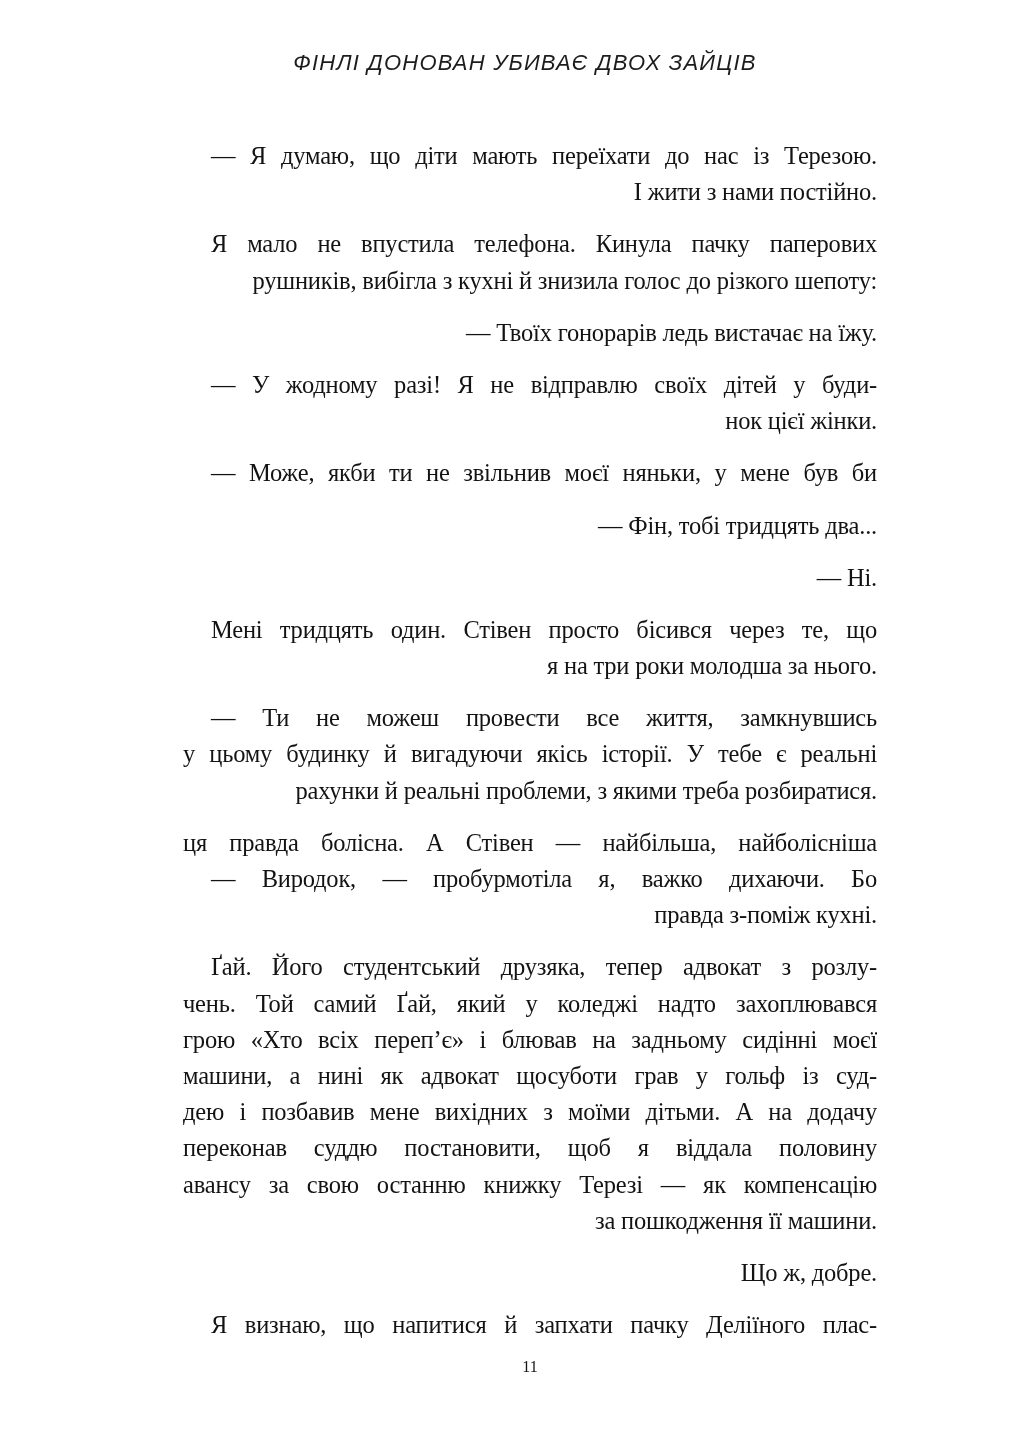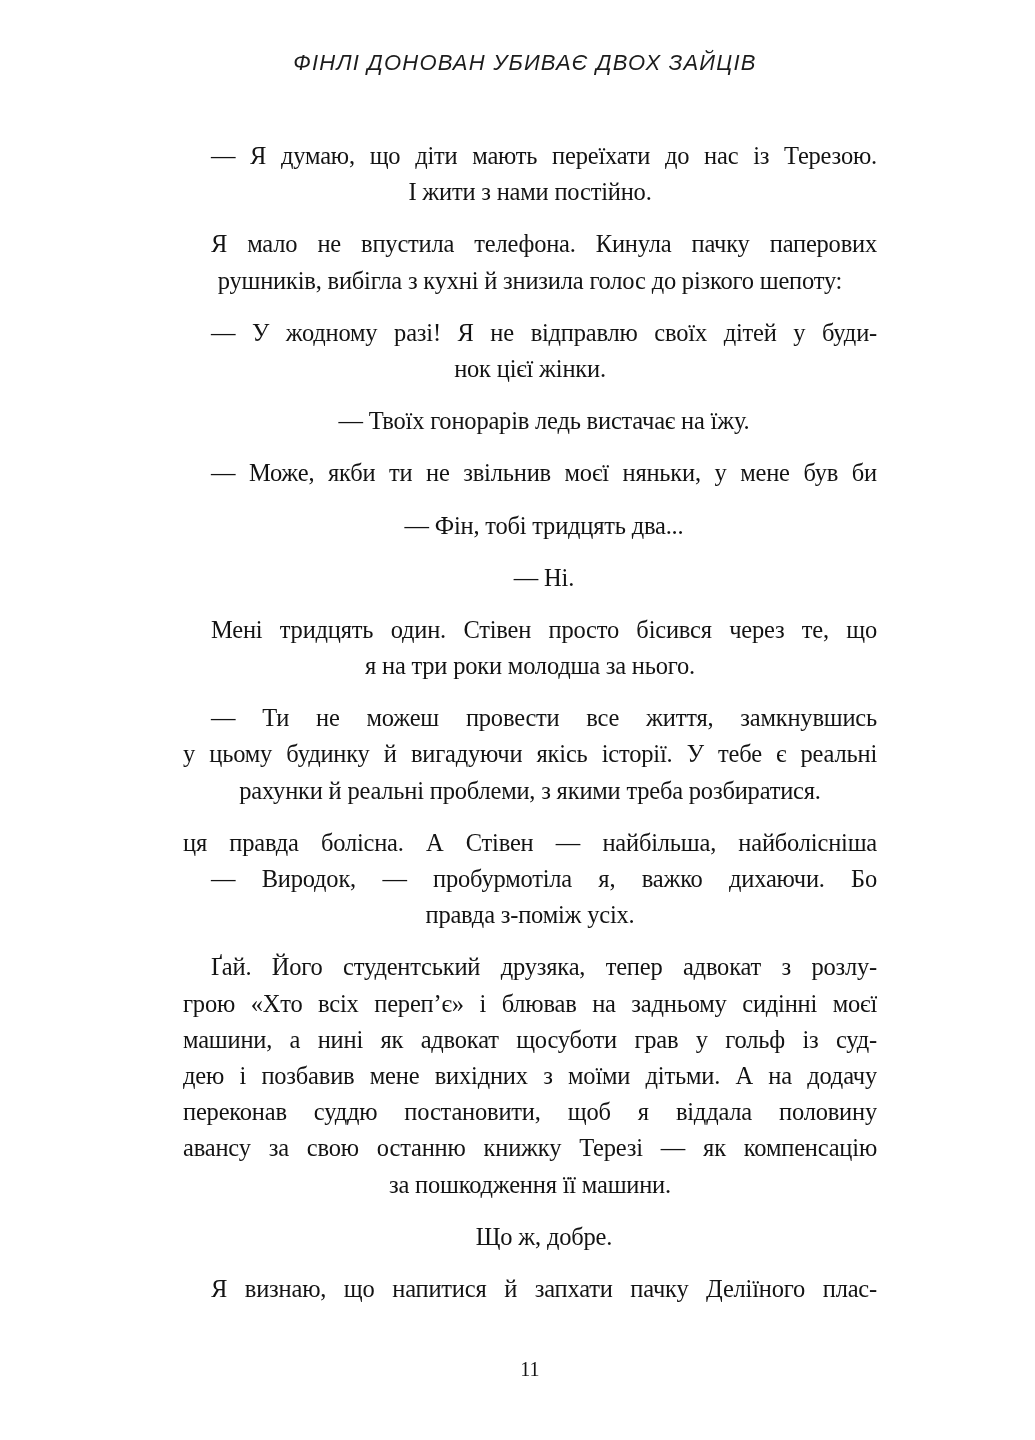--- a/index.html
+++ b/index.html
@@ -34,59 +34,59 @@
     font-size: 24.5px;
     line-height: 36.2px;
     letter-spacing: -0.2px;
     color: #131313;
   }
   .para { margin: 16px; }
   .line {
     height: 36.2px;
     overflow: hidden;
     white-space: normal;
-    text-align: center;
+    text-align: right;
   }
   .line.just {
     text-align: justify;
     text-align-last: justify;
   }
   .line.indent { padding-left: 28px; }
   .page-number {
     position: absolute;
     top: 1358px;
     left: 167px;
     width: 726px;
     text-align: center;
     font-family: "Liberation Serif", serif;
-    font-size: 20px;
+    font-size: 16px;
     color: #141414;
   }
 </style>
 </head>
 <body>
 
 <div class="page">
   <div class="running-header">ФІНЛІ ДОНОВАН УБИВАЄ ДВОХ ЗАЙЦІВ</div>
 
   <div class="body-text">
       <div class="para">
         <div class="line indent just">— Я думаю, що діти мають переїхати до нас із Терезою.</div>
         <div class="line">І жити з нами постійно.</div>
       </div>
       <div class="para">
         <div class="line indent just">Я мало не впустила телефона. Кинула пачку паперових</div>
         <div class="line">рушників, вибігла з кухні й знизила голос до різкого шепоту:</div>
       </div>
       <div class="para">
+        <div class="line indent">— Твоїх гонорарів ледь вистачає на їжу.</div>
+      </div>
+      <div class="para">
         <div class="line indent just">— У жодному разі! Я не відправлю своїх дітей у буди-</div>
         <div class="line">нок цієї жінки.</div>
-      </div>
-      <div class="para">
-        <div class="line indent">— Твоїх гонорарів ледь вистачає на їжу.</div>
       </div>
       <div class="para">
         <div class="line indent just">— Може, якби ти не звільнив моєї няньки, у мене був би</div>
       </div>
       <div class="para">
         <div class="line indent">— Фін, тобі тридцять два...</div>
       </div>
       <div class="para">
         <div class="line indent">— Ні.</div>
       </div>
@@ -95,24 +95,25 @@
         <div class="line">я на три роки молодша за нього.</div>
       </div>
       <div class="para">
         <div class="line indent just">— Ти не можеш провести все життя, замкнувшись</div>
         <div class="line just">у цьому будинку й вигадуючи якісь історії. У тебе є реальні</div>
         <div class="line">рахунки й реальні проблеми, з якими треба розбиратися.</div>
       </div>
       <div class="para">
         <div class="line just">ця правда болісна. А Стівен — найбільша, найболісніша</div>
         <div class="line indent just">— Виродок, — пробурмотіла я, важко дихаючи. Бо</div>
-        <div class="line">правда з-поміж усіх.</div>
+        <div class="line">правда з-поміж кухні.</div>
       </div>
       <div class="para">
         <div class="line indent just">Ґай. Його студентський друзяка, тепер адвокат з розлу-</div>
+        <div class="line just">чень. Той самий Ґай, який у коледжі надто захоплювався</div>
         <div class="line just">грою «Хто всіх переп’є» і блював на задньому сидінні моєї</div>
         <div class="line just">машини, а нині як адвокат щосуботи грав у гольф із суд-</div>
         <div class="line just">дею і позбавив мене вихідних з моїми дітьми. А на додачу</div>
         <div class="line just">переконав суддю постановити, щоб я віддала половину</div>
         <div class="line just">авансу за свою останню книжку Терезі — як компенсацію</div>
         <div class="line">за пошкодження її машини.</div>
       </div>
       <div class="para">
         <div class="line indent">Що ж, добре.</div>
       </div>

